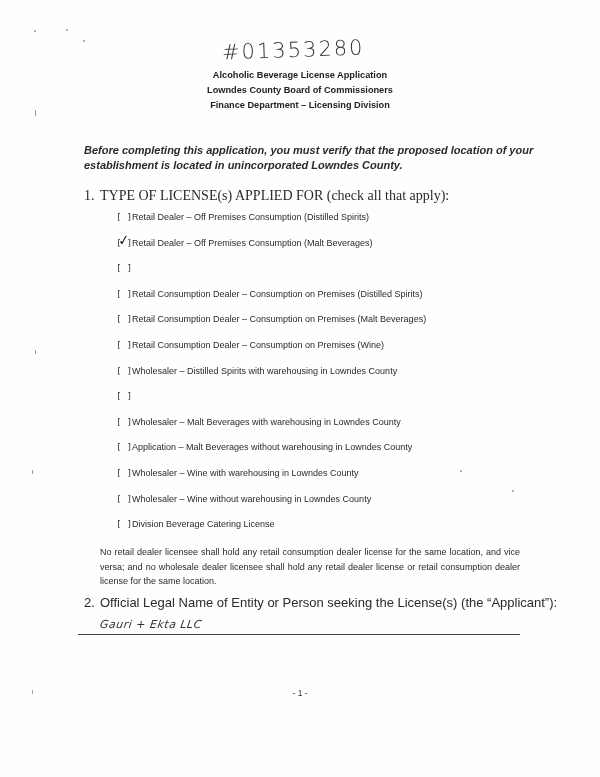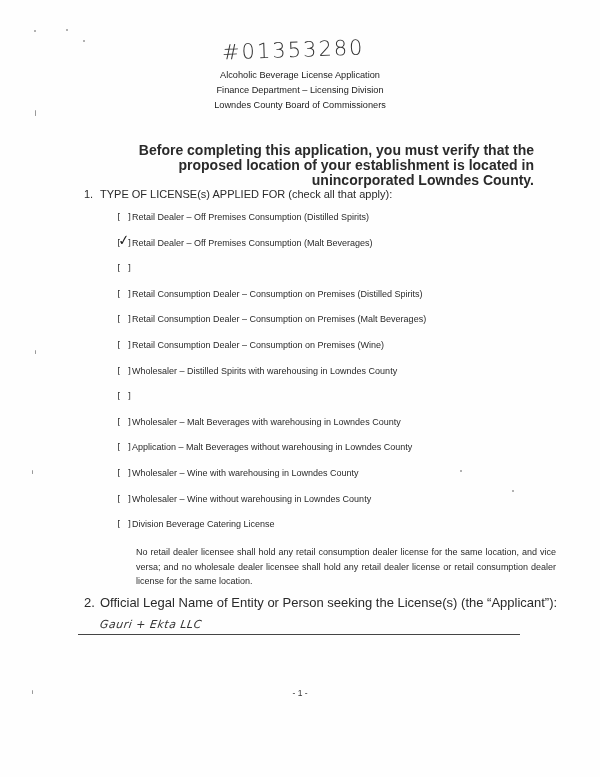--- a/index.html
+++ b/index.html
@@ -35,38 +35,39 @@
     .header {
       position: absolute;
       left: 0;
       width: 600px;
       text-align: center;
       font-size: 9.2px;
       color: #222;
       line-height: 15px;
       top: 68px;
     }
-    .header div { font-weight: normal; }
+    .header div { font-weight: bold; }
     .notice {
       position: absolute;
       left: 84px;
       top: 143px;
       width: 450px;
-      font-size: 14px;
+      font-size: 11px;
+      font-style: italic;
       font-weight: bold;
       line-height: 15px;
       color: #2a2a2a;
-      text-align: right;
     }
     .section1 {
       position: absolute;
       left: 84px;
       top: 188px;
-      font-size: 11px;
-      color: #2a2a2a;
+      font-size: 14px;
+      color: #2a2a2a;
+      font-family: Liberation Serif, serif;
     }
     .section1 .num { display: inline-block; width: 16px; }
     .options {
       position: absolute;
       left: 116px;
       top: 212px;
       width: 420px;
     }
     .option {
       height: 25.6px;
@@ -96,21 +97,20 @@
     }
     .rule-text {
       position: absolute;
       left: 100px;
       top: 545px;
       width: 420px;
       font-size: 9px;
       line-height: 14.5px;
       text-align: justify;
       color: #2a2a2a;
-      margin-left: 36px;
     }
     .section2 {
       position: absolute;
       left: 84px;
       top: 595px;
       font-size: 13px;
       color: #2a2a2a;
     }
     .section2 .num { display: inline-block; width: 16px; }
     .applicant-line {
@@ -160,22 +160,22 @@
   <div class="speck" style="left:35px;top:350px;width:1px;height:4px;"></div>
   <div class="speck" style="left:32px;top:470px;width:1px;height:4px;"></div>
   <div class="speck" style="left:32px;top:690px;width:1px;height:4px;"></div>
   <div class="speck" style="left:460px;top:470px;"></div>
   <div class="speck" style="left:512px;top:490px;"></div>
 
   <div class="handwritten-number">#01353280</div>
 
   <div class="header">
     <div>Alcoholic Beverage License Application</div>
+    <div>Lowndes County Board of Commissioners</div>
     <div>Finance Department – Licensing Division</div>
-    <div>Lowndes County Board of Commissioners</div>
   </div>
 
   <div class="notice">Before completing this application, you must verify that the proposed location of your establishment is located in unincorporated Lowndes County.</div>
 
   <div class="section1">
     <span class="num">1.</span><span>TYPE OF LICENSE(s) APPLIED FOR (check all that apply):</span>
   </div>
 
   <div class="options">
     <div class="option">

